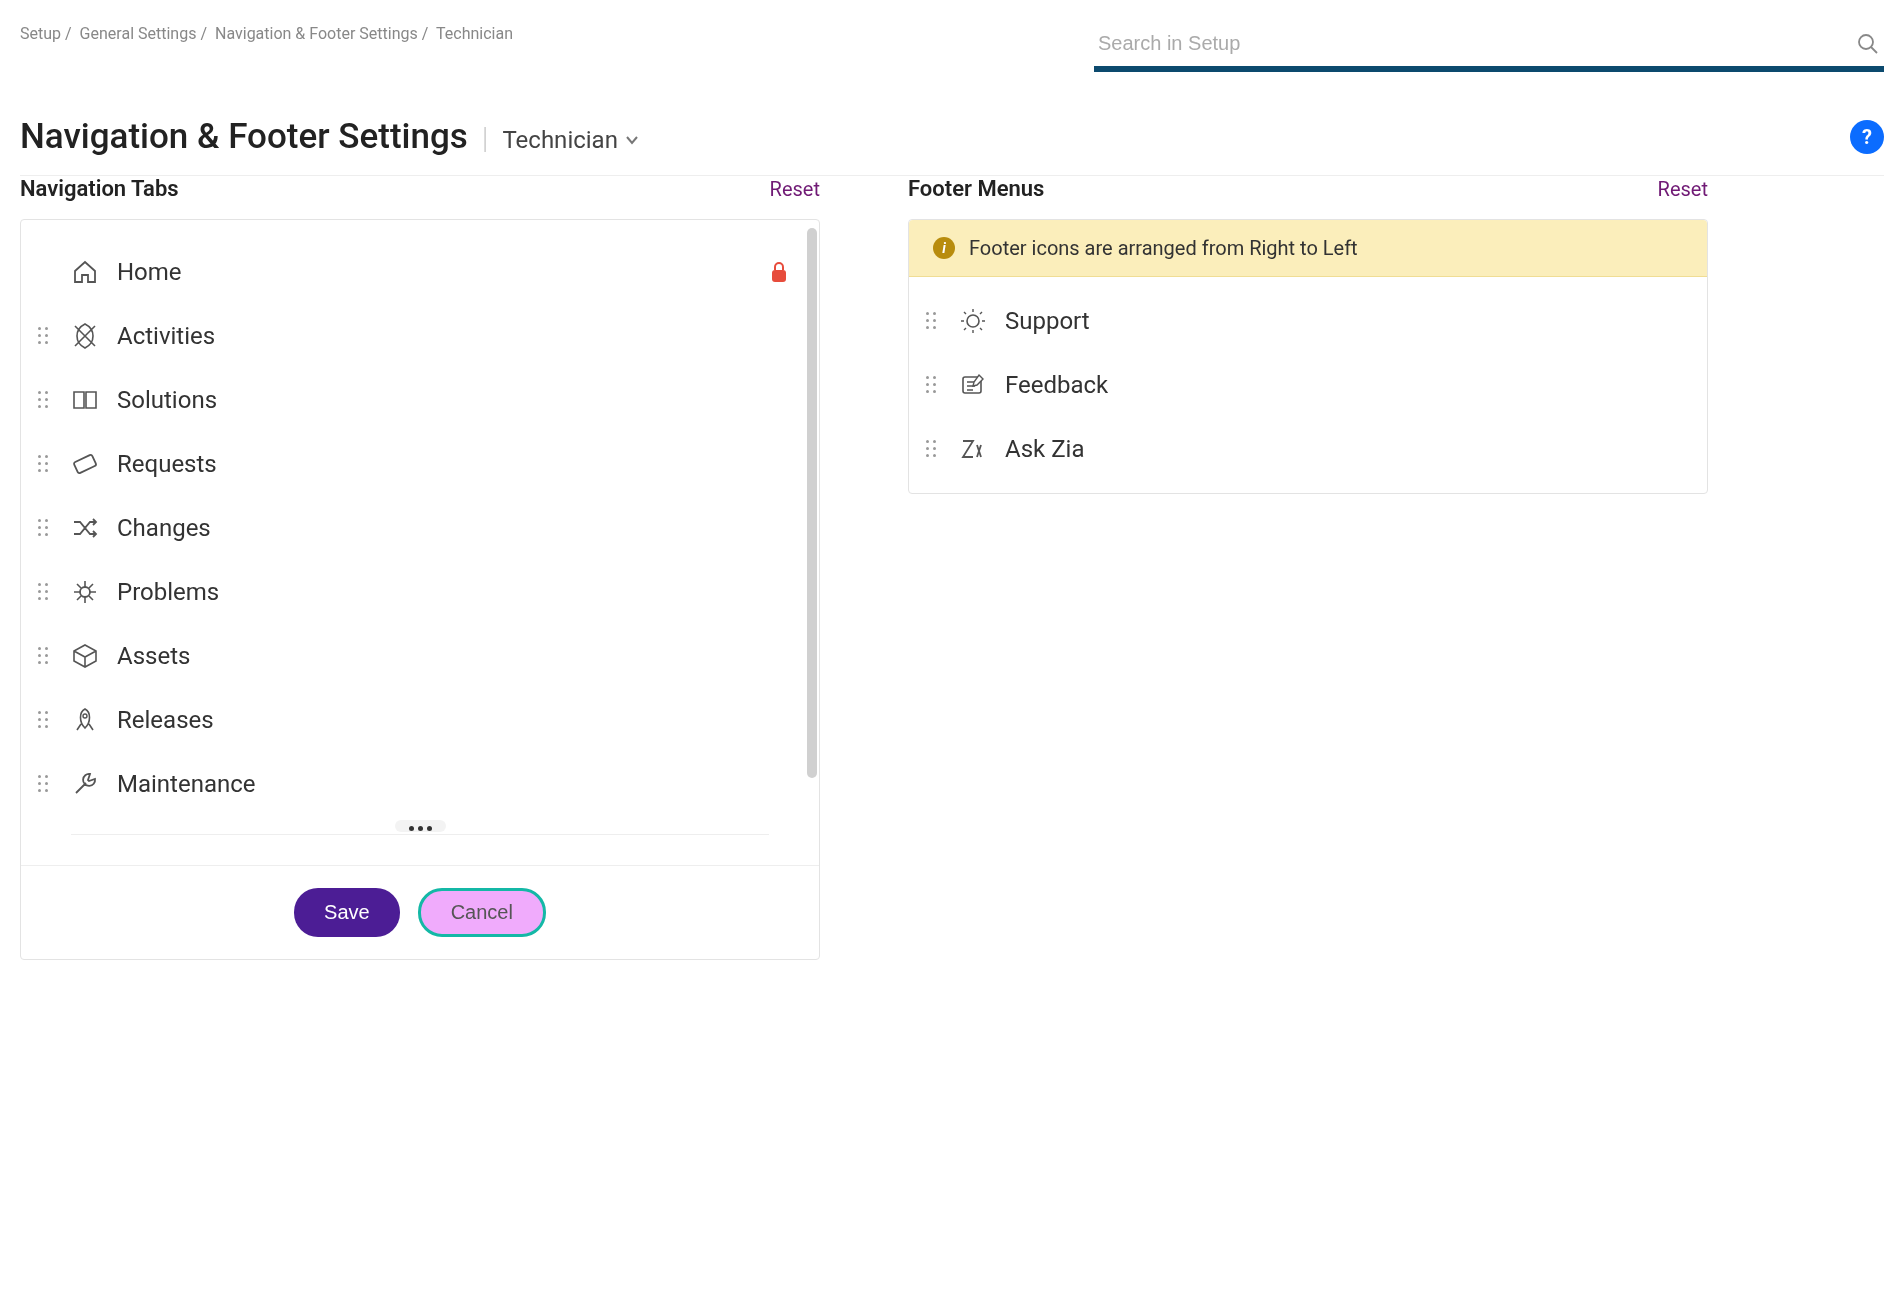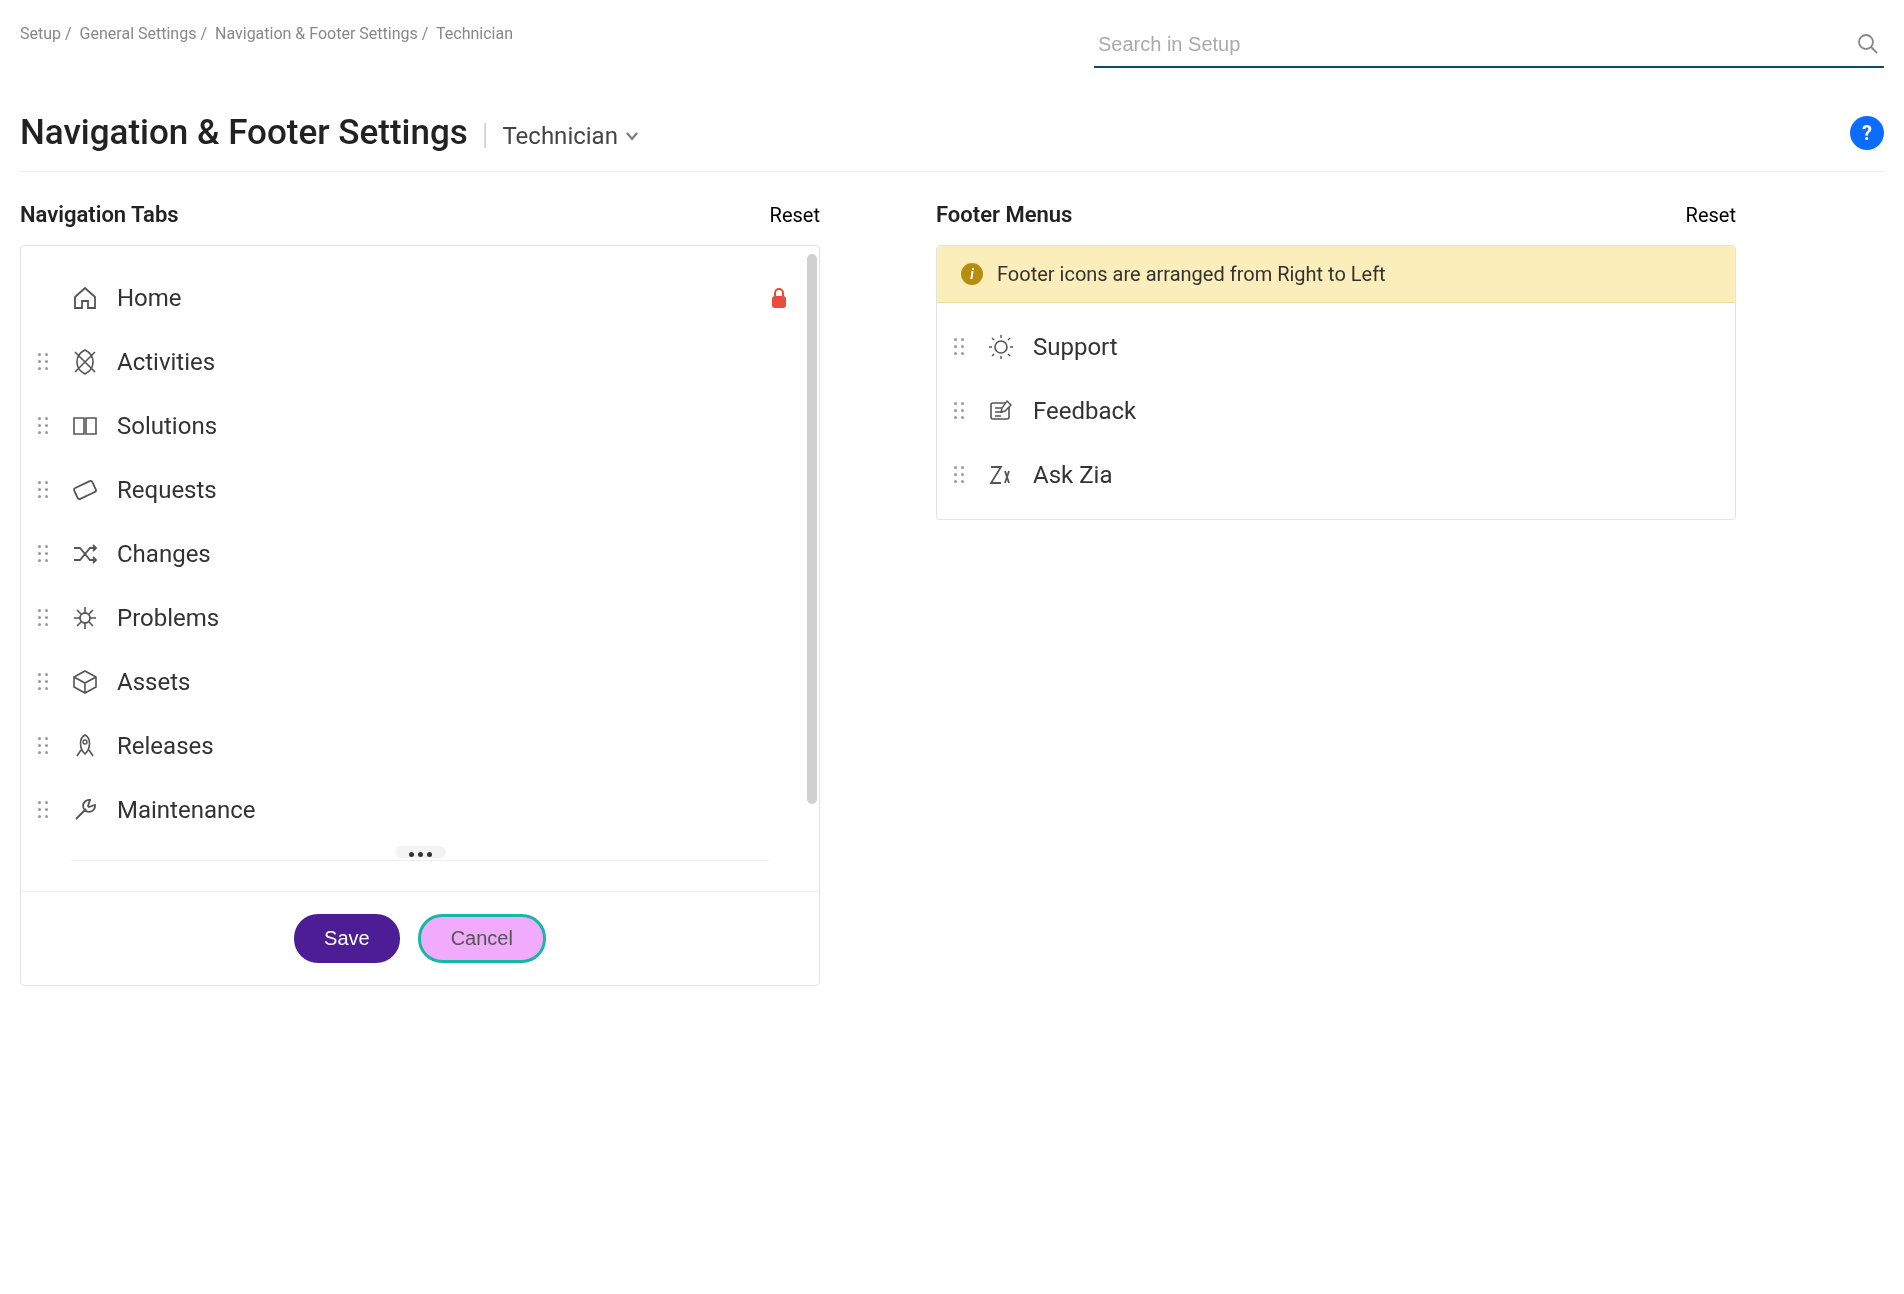--- a/index.html
+++ b/index.html
@@ -37,23 +37,23 @@
     flex: 1;
   }
   .top-right {
     width: 790px;
     display: flex;
     align-items: center;
     position: relative;
   }
   .search-container {
     flex: 1;
-    border-bottom: 2px solid #0c4a6e;
-    display: flex;
-    align-items: center;
+    border-bottom: 6px solid #0c4a6e;
+    display: flex;
+    align-items: flex-start;
     padding: 8px 4px 10px 4px;
   }
   .search-container input {
     flex: 1;
     border: none;
     outline: none;
     font-size: 20px;
     color: #333;
   }
   .search-container input::placeholder {
@@ -104,39 +104,38 @@
     color: #fff;
     display: flex;
     align-items: center;
     justify-content: center;
     font-weight: 700;
     font-size: 20px;
     cursor: pointer;
   }
   .columns {
     display: flex;
-    gap: 116px;
-    margin-top: 30px;
+    gap: 88px;
   }
   .col {
     width: 800px;
   }
   .section-header {
     display: flex;
     justify-content: space-between;
     align-items: center;
     margin-bottom: 18px;
   }
   .section-title {
     font-size: 22px;
     font-weight: 600;
     color: #222;
   }
   .reset-link {
-    color: #000000;
+    color: #701a75;
     font-size: 20px;
     cursor: pointer;
   }
   .panel {
     border: 1px solid #e3e3e3;
     border-radius: 4px;
     background: #fff;
   }
   .nav-list {
     position: relative;

